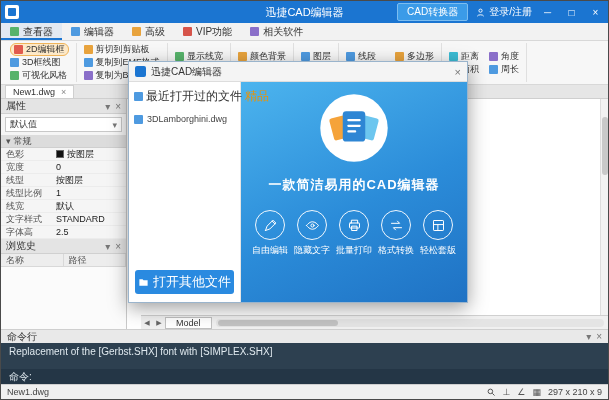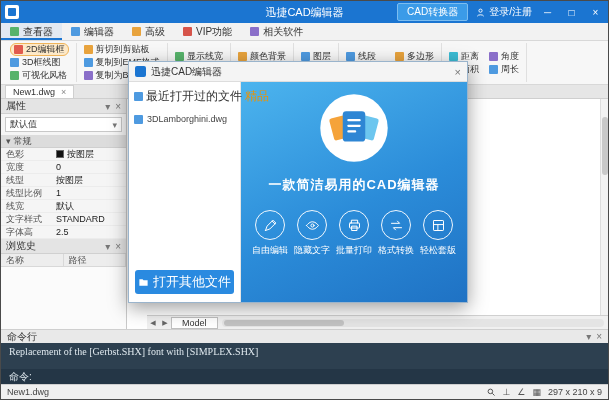--- a/index.html
+++ b/index.html
@@ -32,47 +32,47 @@
   .ritem.hl { background:#fde9c8; border:1px solid #f0b45a; border-radius:6px; padding:0 3px; }
   .ric { width:9px; height:9px; border-radius:1px; flex:none; }
   .c0{background:#e05a4e}.c1{background:#4e9ae0}.c2{background:#57b36b}.c3{background:#e8a33d}.c4{background:#8a6fc9}.c5{background:#3bbcd4}
 
   
   .doctabs { position:absolute; top:84px; left:0; right:0; height:14px; background:#e6e6e6; border-bottom:1px solid #cfcfcf; display:flex; align-items:flex-end; padding-left:4px; }
   .dtab { background:#fff; border:1px solid #cfcfcf; border-bottom:none; height:13px; display:flex; align-items:center; gap:6px; padding:0 7px; font-size:9px; color:#333; cursor:pointer; }
   .dclose { color:#888; font-size:9px; cursor:pointer; }
 
   
-  .workspace { position:absolute; top:98px; left:0; right:0; bottom:70px; display:flex;gap:20px; }
+  .workspace { position:absolute; top:98px; left:0; right:0; bottom:70px; display:flex; }
   .leftpanel { width:126px; background:#f5f5f5; border-right:1px solid #c9c9c9; display:flex; flex-direction:column; font-size:9px; color:#333; }
   .phead { height:15px; background:#e4e4e4; border-bottom:1px solid #d0d0d0; display:flex; align-items:center; padding:0 5px; font-size:10px; }
   .phicons { margin-left:auto; display:flex; gap:5px; color:#777; cursor:pointer; }
   .preset { height:15px; background:#fff; border:1px solid #c8c8c8; margin:3px 4px; display:flex; align-items:center; justify-content:space-between; padding:0 4px; cursor:pointer; }
   .preset .dd { color:#777; }
   .psection { height:13px; background:#dcdcdc; border-bottom:1px solid #cfcfcf; display:flex; align-items:center; gap:3px; padding:0 5px; color:#555; }
   .prow { height:13px; display:flex; align-items:center; padding:0 5px; border-bottom:1px solid #ececec; }
   .plabel { width:50px; color:#555; }
   .pval { display:flex; align-items:center; gap:3px; color:#222; }
   .swatch { width:8px; height:8px; background:#111; border:1px solid #666; }
   .fcols { height:13px; display:flex; background:#ededed; border-bottom:1px solid #d8d8d8; }
   .fcols span { width:50%; padding:0 5px; border-right:1px solid #d8d8d8; color:#555; }
   .flist { flex:1; background:#fbfbfb; }
 
   .canvas { flex:1; position:relative; background:#fff; }
   .vscroll { position:absolute; top:0; right:0; bottom:14px; width:8px; background:#f2f2f2; border-left:1px solid #ddd; }
   .vthumb { position:absolute; top:18px; left:1px; width:6px; height:58px; background:#c9c9c9; border-radius:3px; }
-  .modelrow { position:absolute; left:0; right:0; bottom:0; height:14px; background:#f0f0f0; border-top:1px solid #d0d0d0; display:flex; align-items:center; font-size:8px; color:#666; }
+  .modelrow { position:absolute; left:14px; right:0; bottom:0; height:14px; background:#f0f0f0; border-top:1px solid #d0d0d0; display:flex; align-items:center; font-size:8px; color:#666; }
   .arrowbtn { width:12px; text-align:center; cursor:pointer; font-size:7px; }
   .modeltab { background:#fff; border:1px solid #c0c0c0; height:12px; display:flex; align-items:center; padding:0 10px; font-size:9px; color:#333; cursor:pointer; }
   .hscroll { flex:1; position:relative; height:8px; margin:0 4px; background:#e4e4e4; border-radius:4px; }
   .hthumb { position:absolute; left:2px; top:1px; width:120px; height:6px; background:#c2c2c2; border-radius:3px; }
 
   
   .cmdhead { position:absolute; left:0; right:0; bottom:56px; height:14px; background:#e9e9e9; border-top:1px solid #cfcfcf; display:flex; align-items:center; padding:0 6px; font-size:10px; color:#333; }
-  .cmdout { position:absolute; left:0; right:0; bottom:30px; height:26px; background:#2d4050; color:#dfe8ee; font-family:Liberation Serif, serif; font-size:10px; padding:3px 8px; }
+  .cmdout { position:absolute; left:0; right:0; bottom:30px; height:26px; background:#2d4050; color:#dfe8ee; font-family:Liberation Sans, sans-serif; font-size:10px; padding:3px 8px; }
   .cmdprompt { position:absolute; left:0; right:0; bottom:15px; height:15px; background:#243646; color:#dfe8ee; display:flex; align-items:center; gap:6px; padding:0 8px; font-size:10px; }
   .cmdprompt input { flex:1; background:transparent; border:none; outline:none; color:#fff; font-size:10px; caret-color:#fff; }
 
   
   .statusbar { position:absolute; left:0; right:0; bottom:0; height:15px; background:#f0f0f0; border-top:1px solid #cfcfcf; display:flex; align-items:center; padding:0 6px; font-size:9px; color:#444; }
   .sb-right { margin-left:auto; display:flex; align-items:center; gap:7px; }
   .sb-ic { color:#555; font-size:9px; cursor:pointer; }
   .sb-right svg { width:10px; height:10px; display:block; }
 
   

